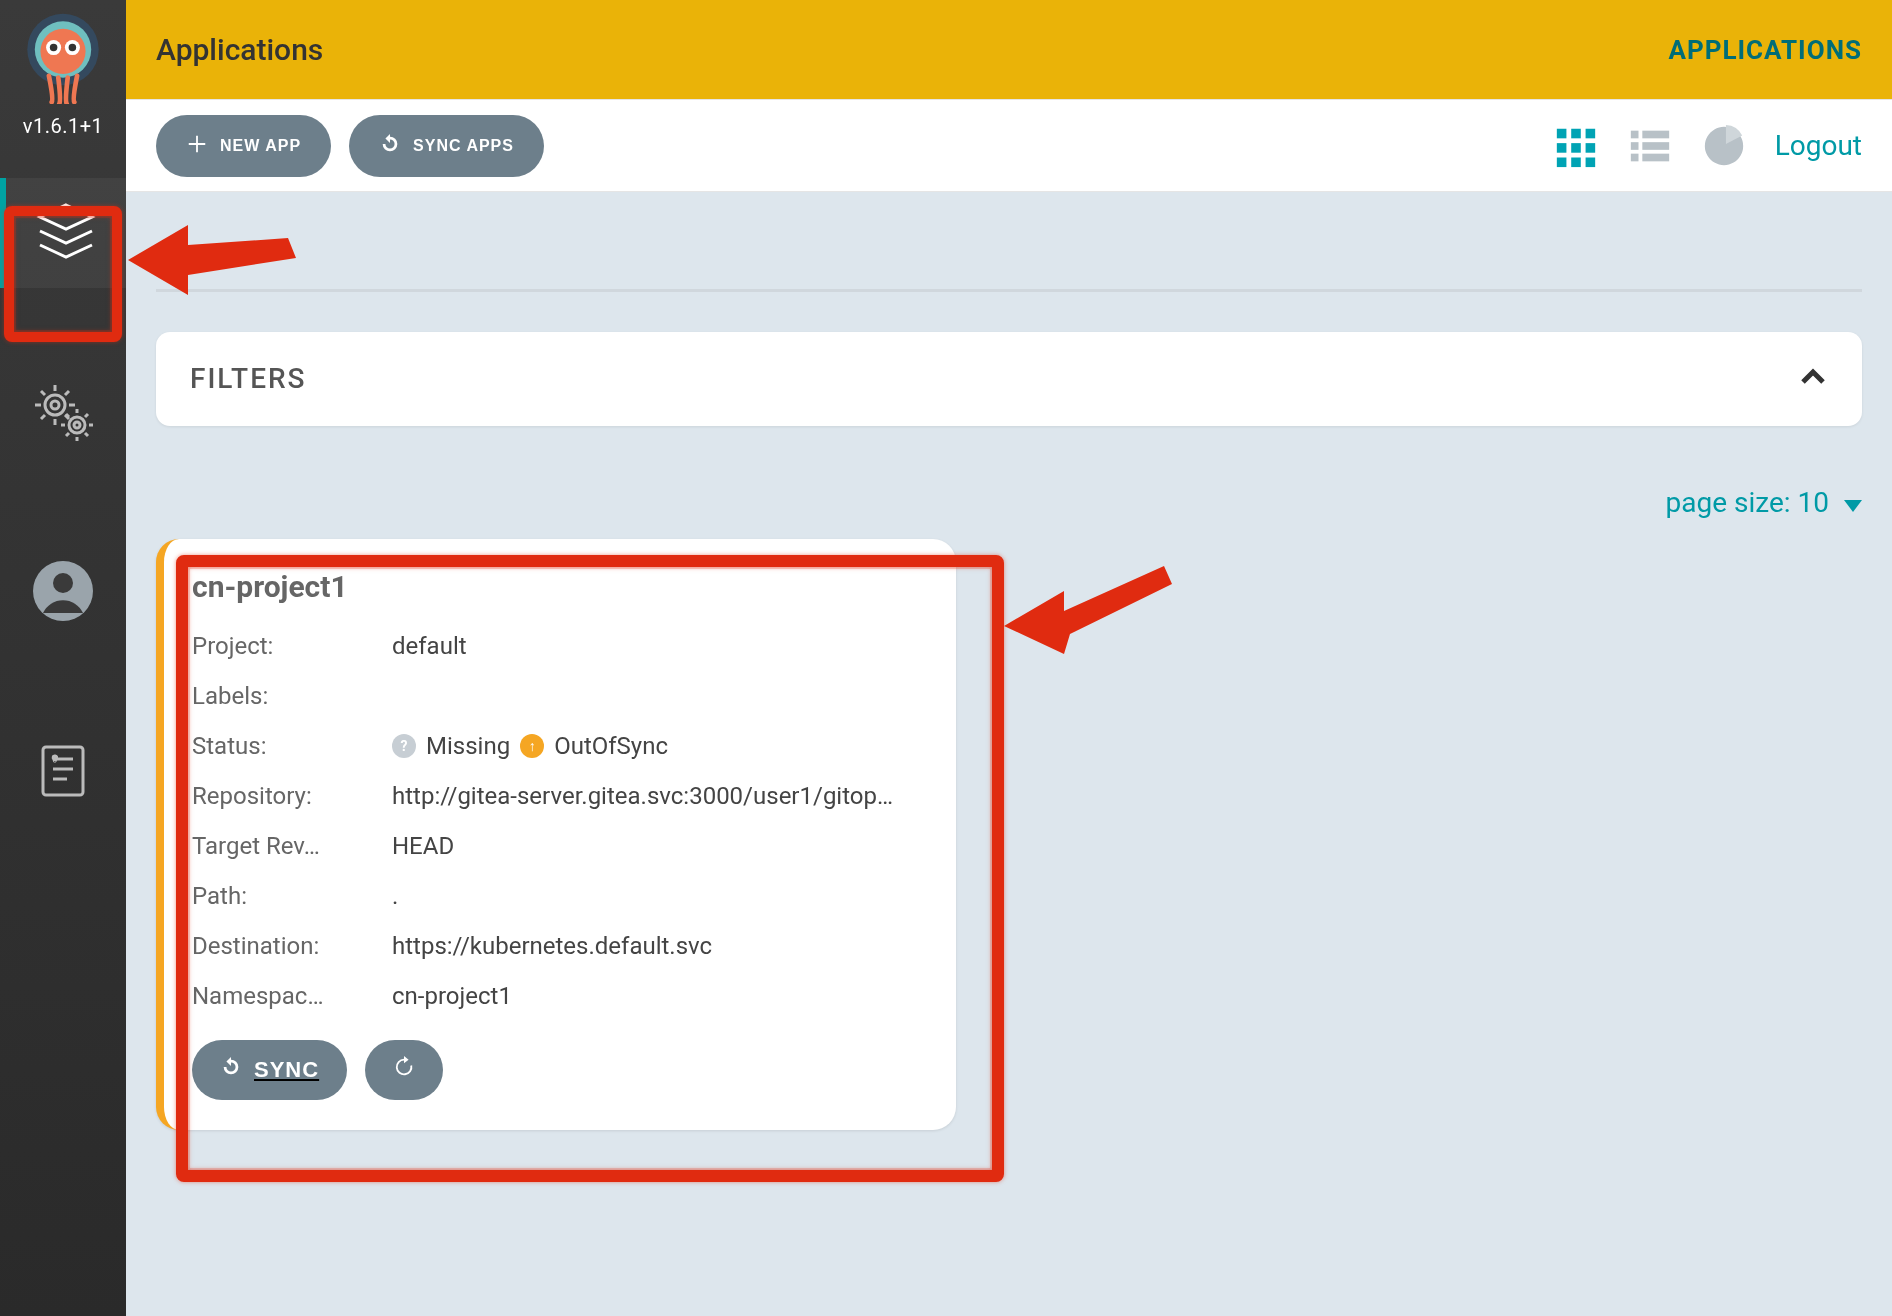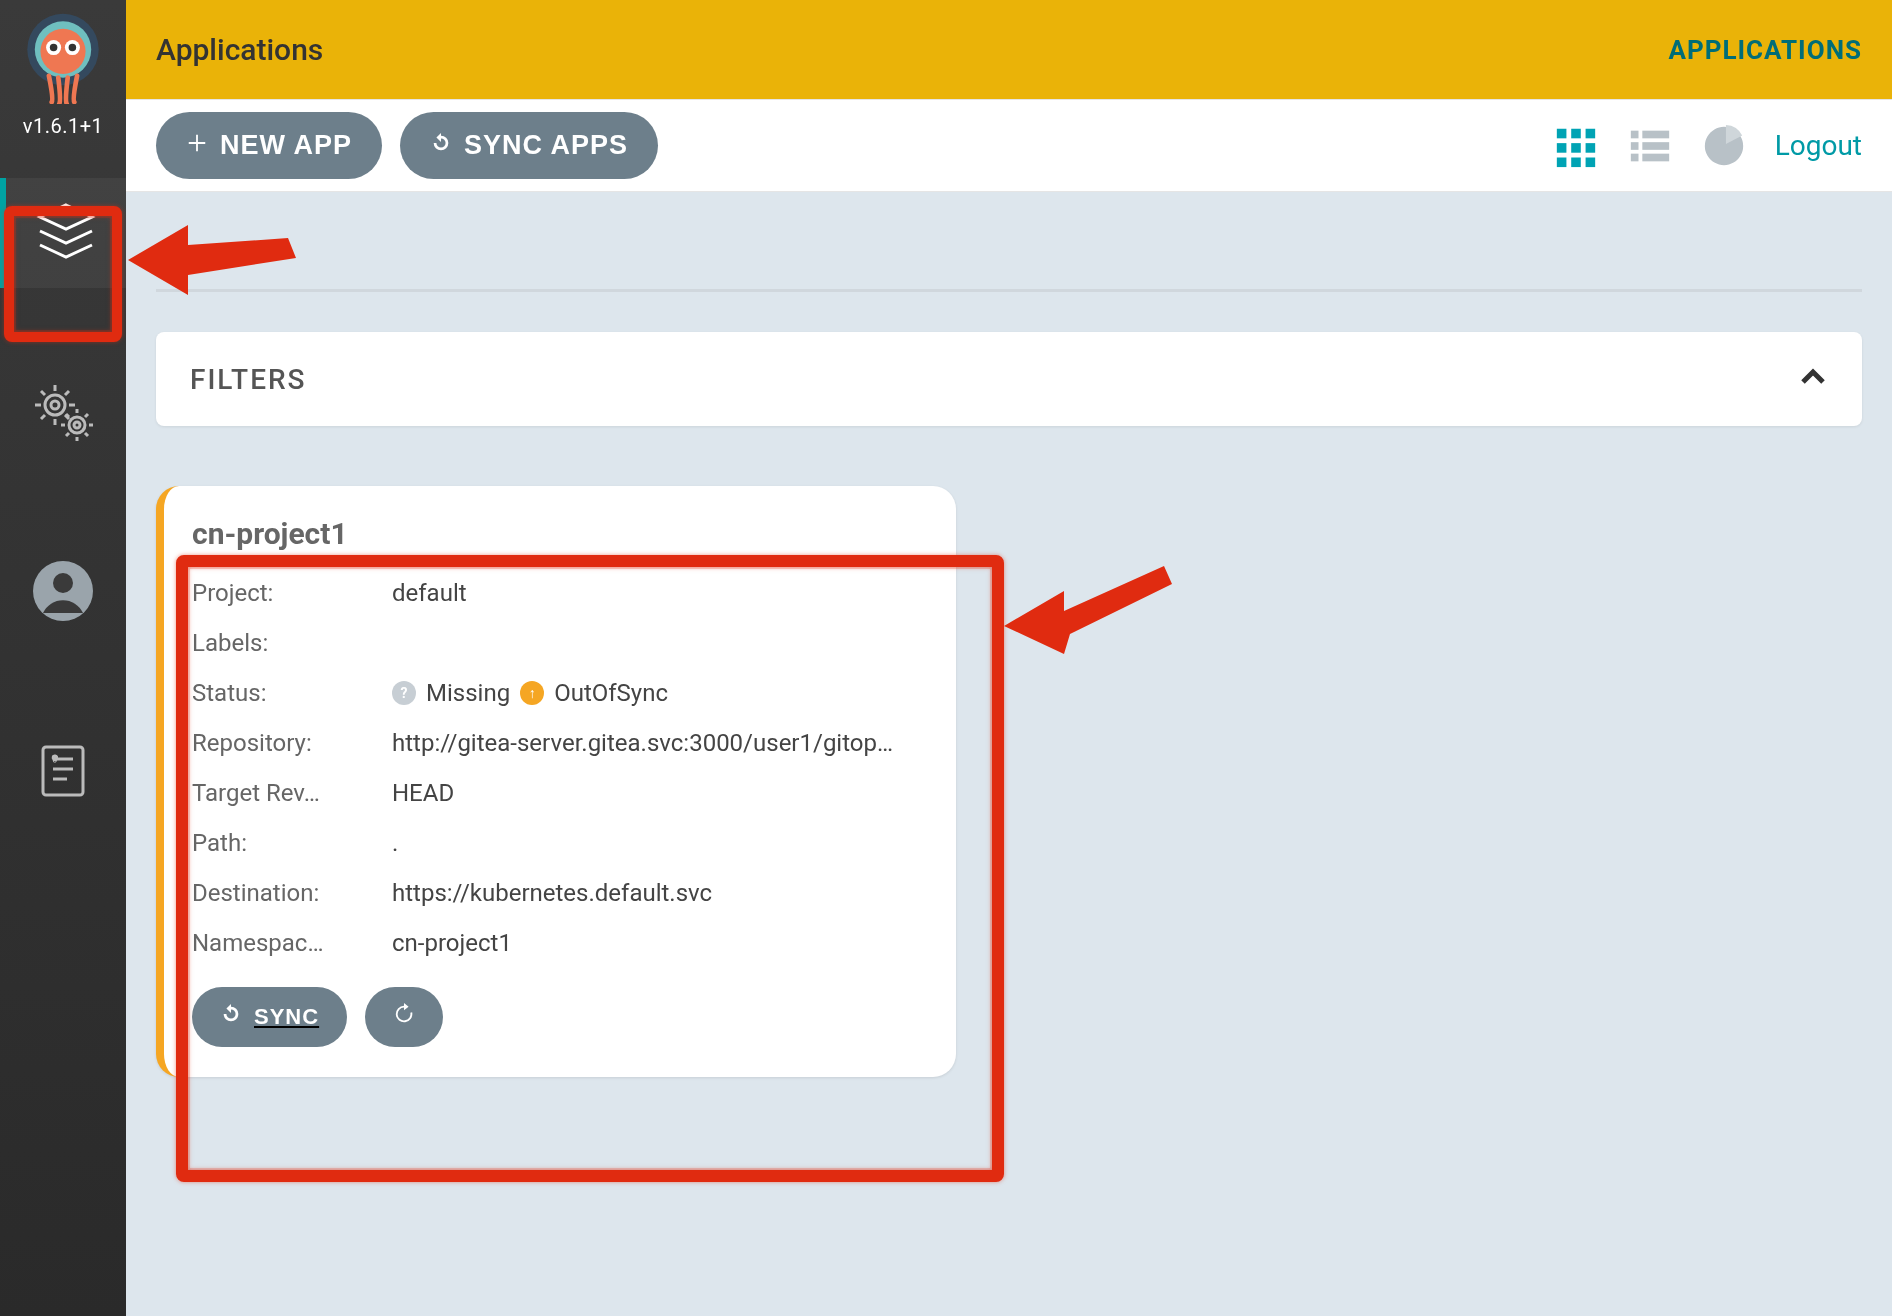--- a/index.html
+++ b/index.html
@@ -32,40 +32,40 @@
   
   .toolbar {
     position:absolute; left:126px; top:100px; right:0; height:92px;
     background:#fff; border-bottom:1px solid #e5e5e5;
     display:flex; align-items:center; justify-content:space-between;
     padding: 0 30px;
   }
   .toolbar-left { display:flex; gap:18px; }
   .pill-btn {
     background:#6d7f8b; color:#fff; border:none; border-radius:40px;
-    padding: 18px 30px; font-size:27px; font-weight:600; letter-spacing:1px;
+    padding: 18px 30px; font-size:16px; font-weight:600; letter-spacing:1px;
     display:inline-flex; align-items:center; gap:12px; cursor:pointer;
   }
   .pill-btn svg { width:22px; height:22px; }
   .toolbar-right { display:flex; align-items:center; gap:28px; }
   .view-icon svg { width:46px; height:46px; cursor:pointer; display:block; }
   .logout { font-size:28px; color:#009aa6; cursor:pointer; }
 
   
   .main {
     position:absolute; left:126px; top:192px; right:0; bottom:0;
     background:#dde6ed; padding: 40px 30px; overflow:auto;
   }
 
   .search-row { height:60px; display:flex; align-items:center; border-bottom:3px solid #d0d7dd; margin-bottom:40px; position:relative;}
   .search-row .mag { width:26px; height:26px; }
 
   .filters-box {
-    background:#fff; border-radius:8px; padding:30px 34px;
-    display:flex; align-items:center; justify-content:space-between;
+    background:#fff; border-radius:14px; padding:30px 34px;
+    display:flex; justify-content:space-between;
     box-shadow: 0 1px 3px rgba(0,0,0,0.08);
     margin-bottom: 60px;
   }
   .filters-box .label { font-size:28px; letter-spacing:2px; color:#555; font-weight:500;}
   .filters-box .chev svg{ width:30px; height:30px; cursor:pointer;}
 
   .pagesize-row { text-align:right; font-size:28px; color:#009aa6; margin-bottom: 20px;}
   .pagesize-row .caret { display:inline-block; margin-left:8px;}
 
   
@@ -230,20 +230,28 @@
 
   <div class="filters-box">
     <span class="label">FILTERS</span>
     <span class="chev">
       <svg viewBox="0 0 24 24" fill="none" stroke="#333" stroke-width="4">
           <polyline points="4,16 12,8 20,16"></polyline>
         </svg>
     </span>
   </div>
 
+  <div class="pagesize-row">
+    <span>page size: </span><span>10</span>
+    <span class="caret">
+      <svg width="18" height="12" viewBox="0 0 18 12">
+          <polygon points="0,0 18,0 9,12" fill="#009aa6"></polygon>
+        </svg>
+    </span>
+  </div>
 
   <div class="app-card">
     <h2>cn-project1</h2>
 
     <div class="kv">
         <span class="k">Project:</span>
       <span class="v">default</span>
       </div>
 
     <div class="kv">

